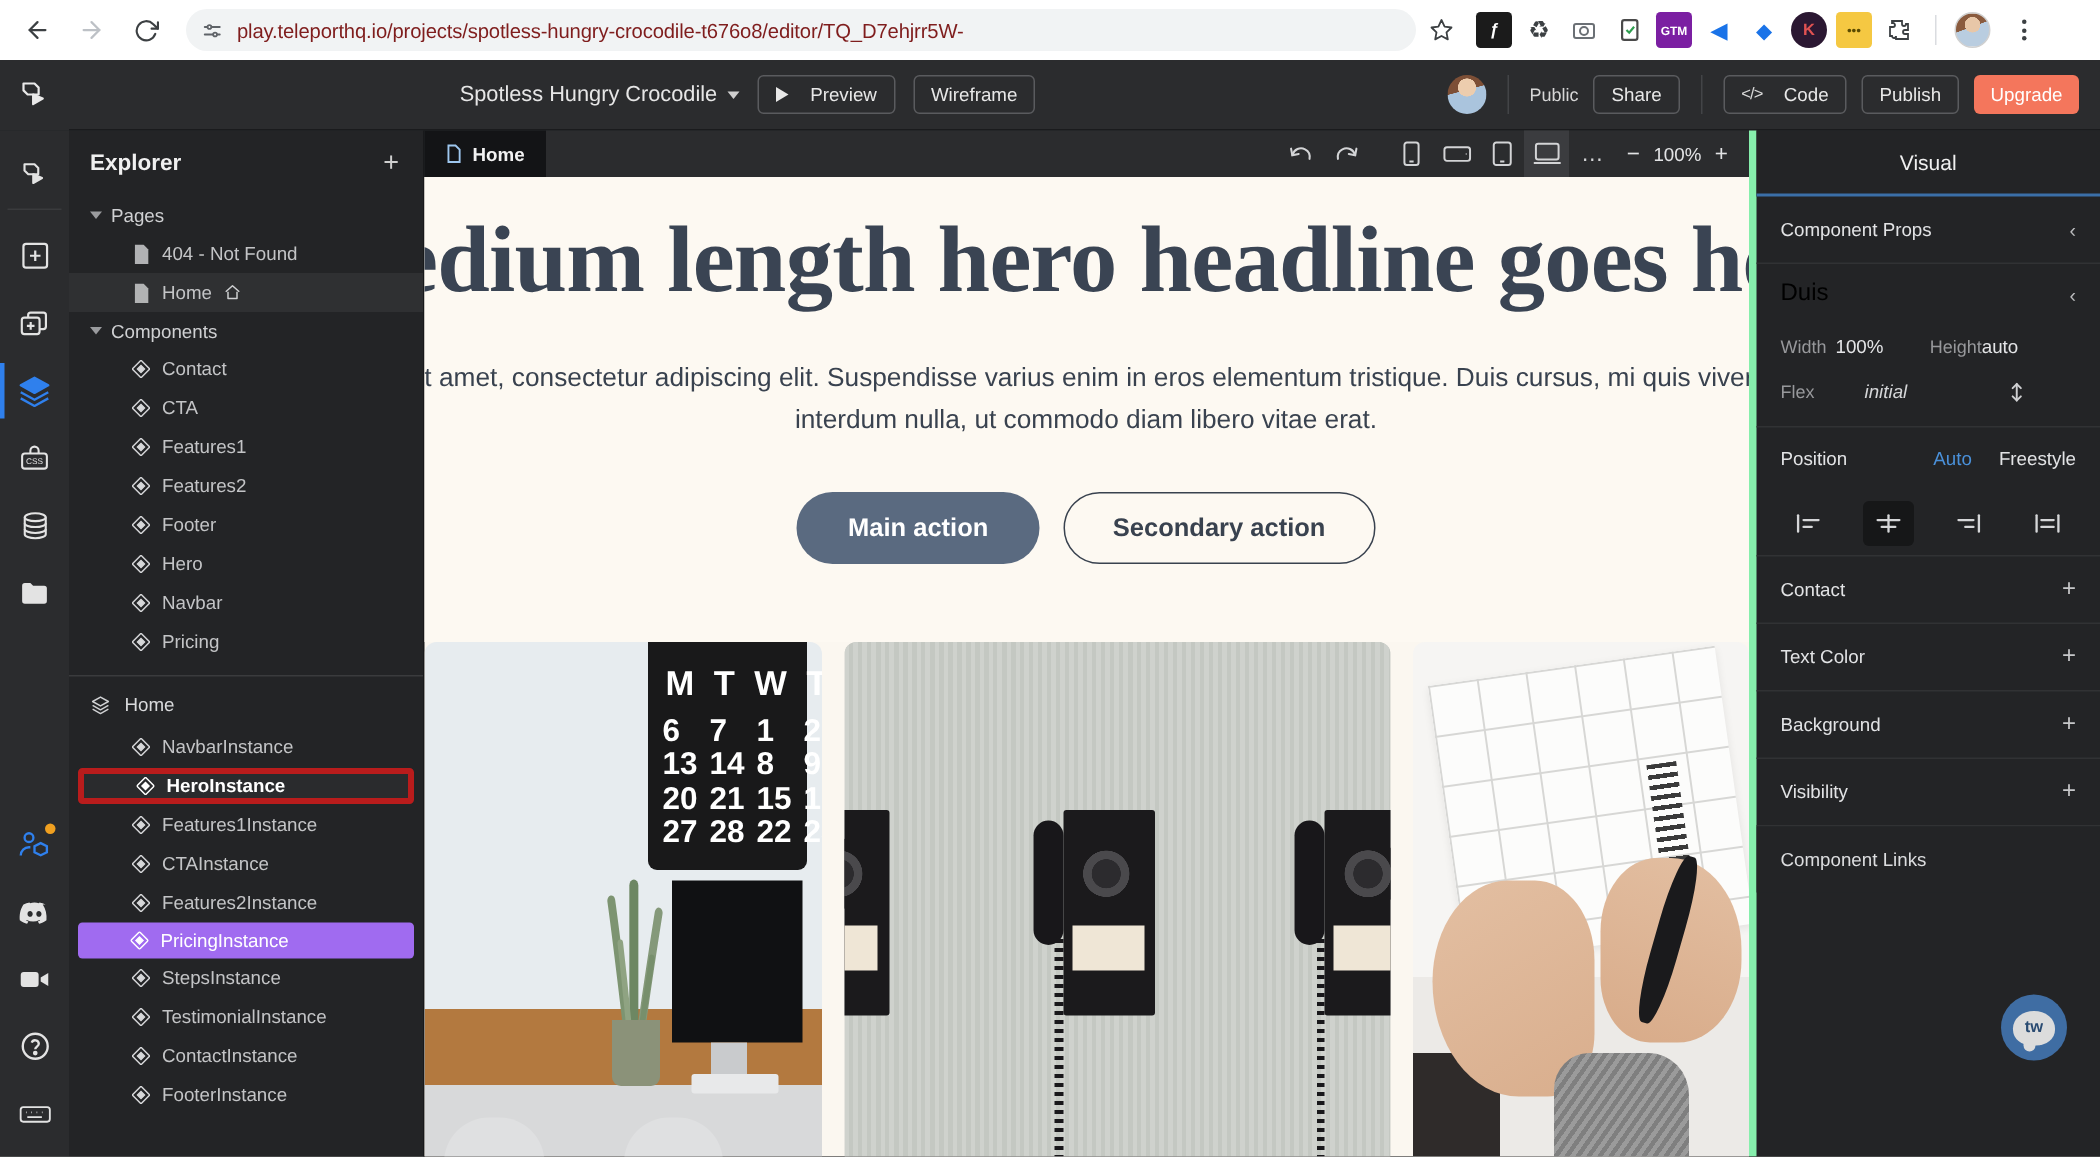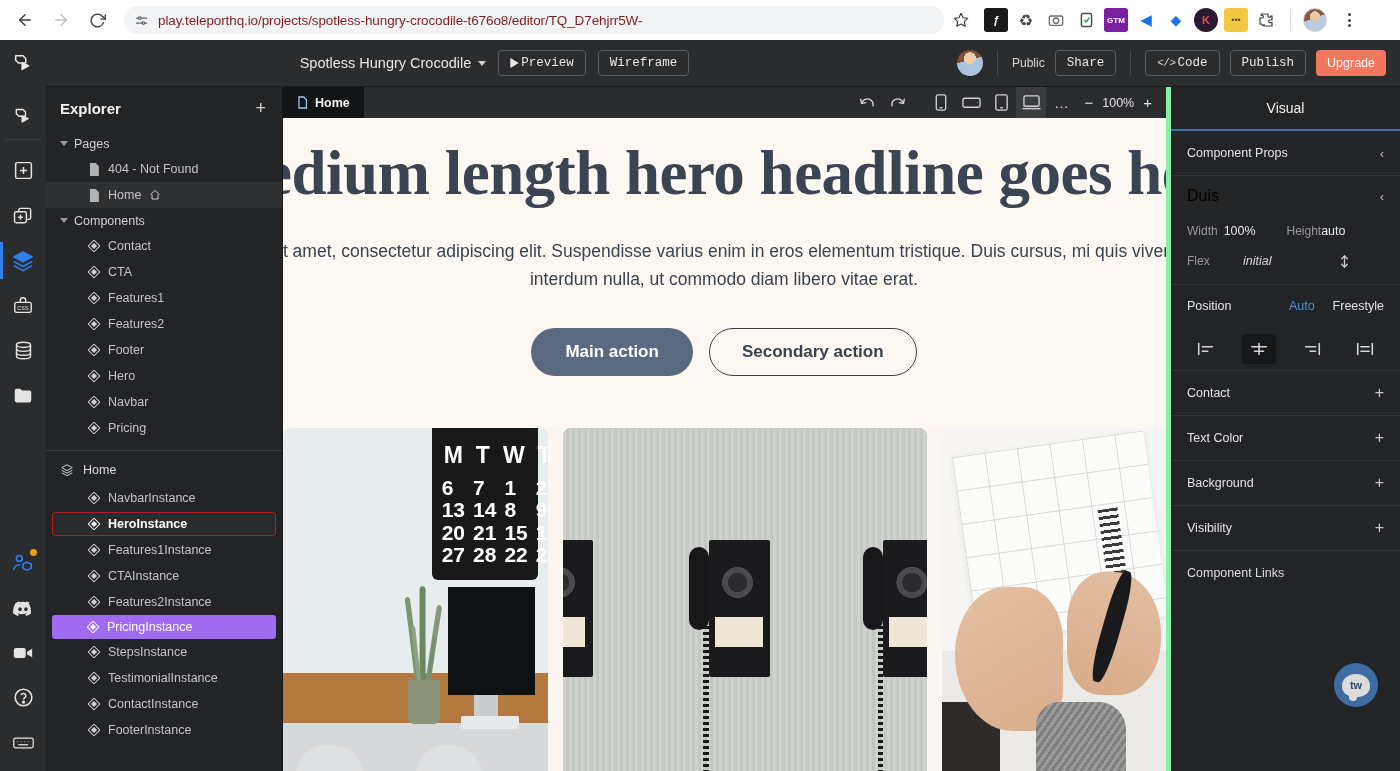--- a/index.html
+++ b/index.html
@@ -62,21 +62,21 @@
     flex: 1; display: flex; align-items: center; justify-content: center; gap: 12px;
   }
   .proj-name {
     color: #e6e6e6; font-size: 14.5px; display: flex; align-items: center; gap: 7px;
   }
   .caret-dn { width: 0; height: 0; border-left: 4.5px solid transparent;
     border-right: 4.5px solid transparent; border-top: 5px solid #cfcfcf; }
   .tb-btn {
     height: 26px; border: 1px solid #5a5b5e; border-radius: 4px;
     color: #e8e8e8; font-size: 12.5px; display: flex; align-items: center;
-    gap: 2px; padding: 0 11px; background: transparent; font-family: Liberation Mono, monospace;
+    gap: 14px; padding: 0 11px; background: transparent;
   }
   .topbar-right { display: flex; align-items: center; height: 47px; }
   .tbr-group { display: flex; align-items: center; gap: 10px; padding: 0 14px; height: 26px;}
   .tbr-sep { width: 1px; height: 26px; background: #434447; }
   .avatar-app {
     width: 26px; height: 26px; border-radius: 50%;
     background: radial-gradient(circle at 50% 32%, #edcdae 0 27%, transparent 28%),
                 linear-gradient(165deg,#7d4f36 0 40%, #aac4dd 41% 100%);
   }
   .public-lbl { color: #d6d6d6; font-size: 12px; }
@@ -127,21 +127,21 @@
   }
   .chev {
     width: 0; height: 0; border-left: 4px solid transparent;
     border-right: 4px solid transparent; border-top: 5px solid #9a9b9e;
   }
   .tree-item {
     display: flex; align-items: center; gap: 8px; height: 26px;
     padding-left: 42px; color: #c3c4c6; font-size: 12.5px;
   }
   .tree-item.sel-page { background: #2f3032; }
-  .tree-item.sel-outline { background: #2a2b2d; border: 1px solid #b91c1c; color: #fff; font-weight: bold;
+  .tree-item.sel-outline { background: #2a2b2d; border: 4px solid #b91c1c; color: #fff; font-weight: bold;
      height: 24px; margin: 1px 6px; padding-left: 35px; border-radius: 3px; }
   .tree-item.sel-purple { background: #a06bf0; color: #ffffff; margin: 0 6px; border-radius: 3px;
      padding-left: 35px; height: 24px; }
   .page-ico { color: #b9babc; }
   .diamond-ico { color: #d6d7d9; }
   .home-ico { color: #cfd0d2; }
   .tree-div { height: 1px; background: #3a3b3d; margin: 9px 0 0 0; }
   .sect-head {
     display: flex; align-items: center; gap: 9px; height: 30px;
     padding-left: 14px; color: #d9dadc; font-size: 12.5px; margin-top: 4px;

